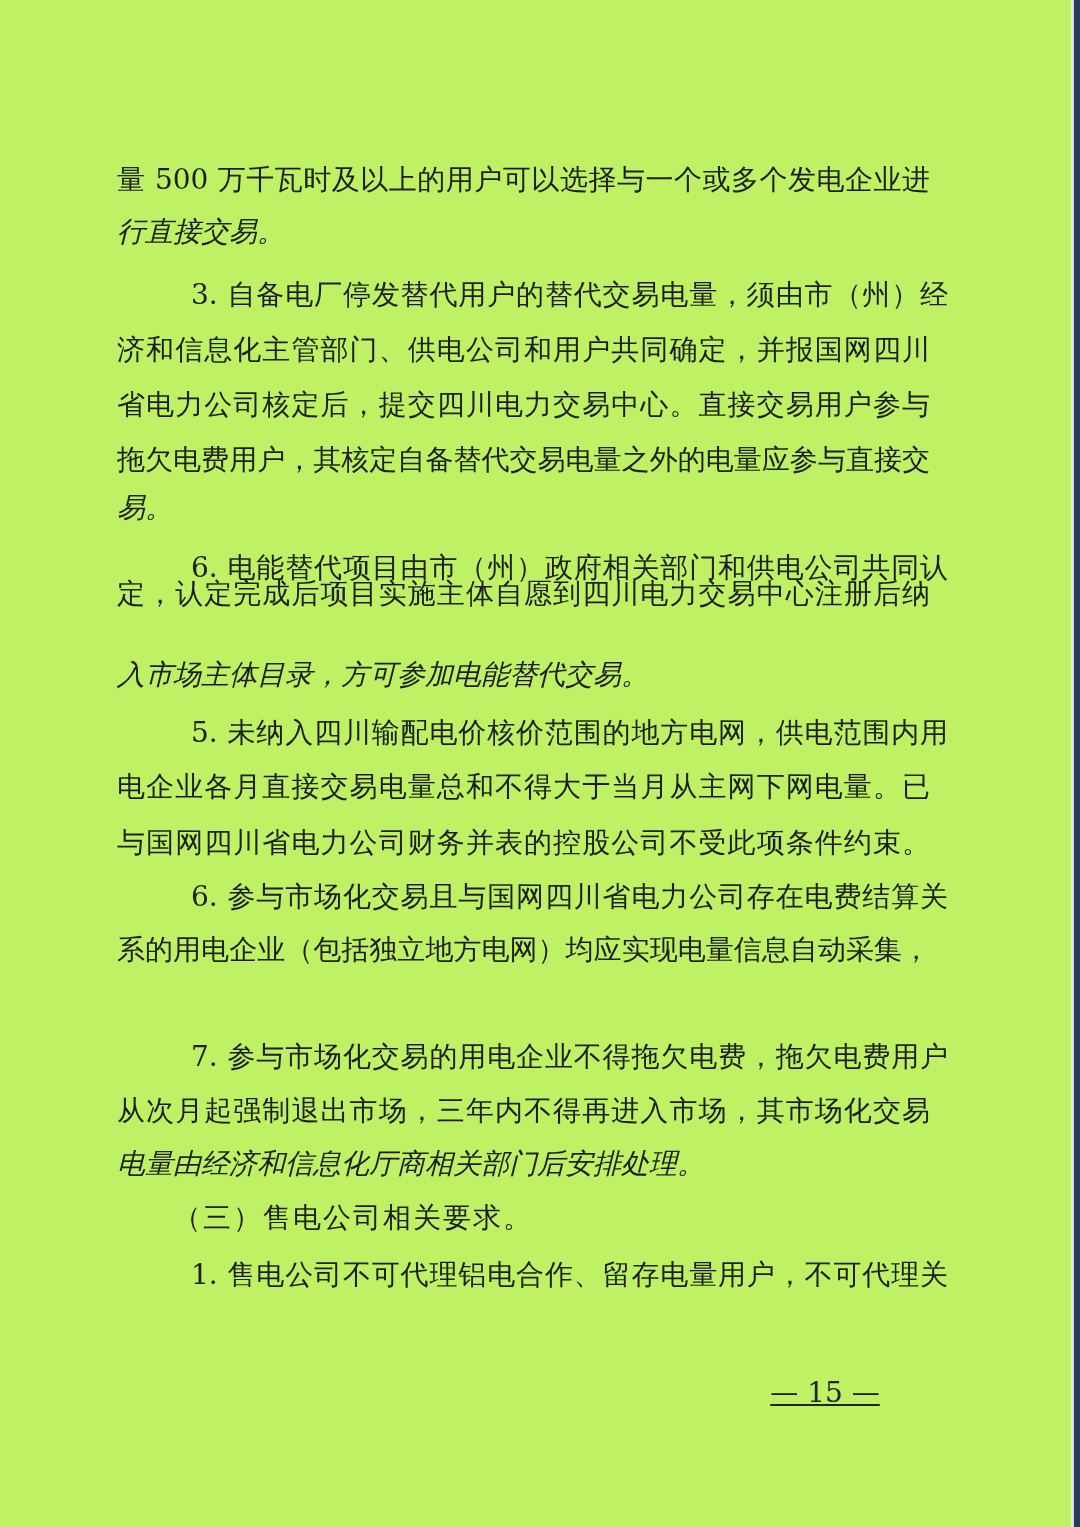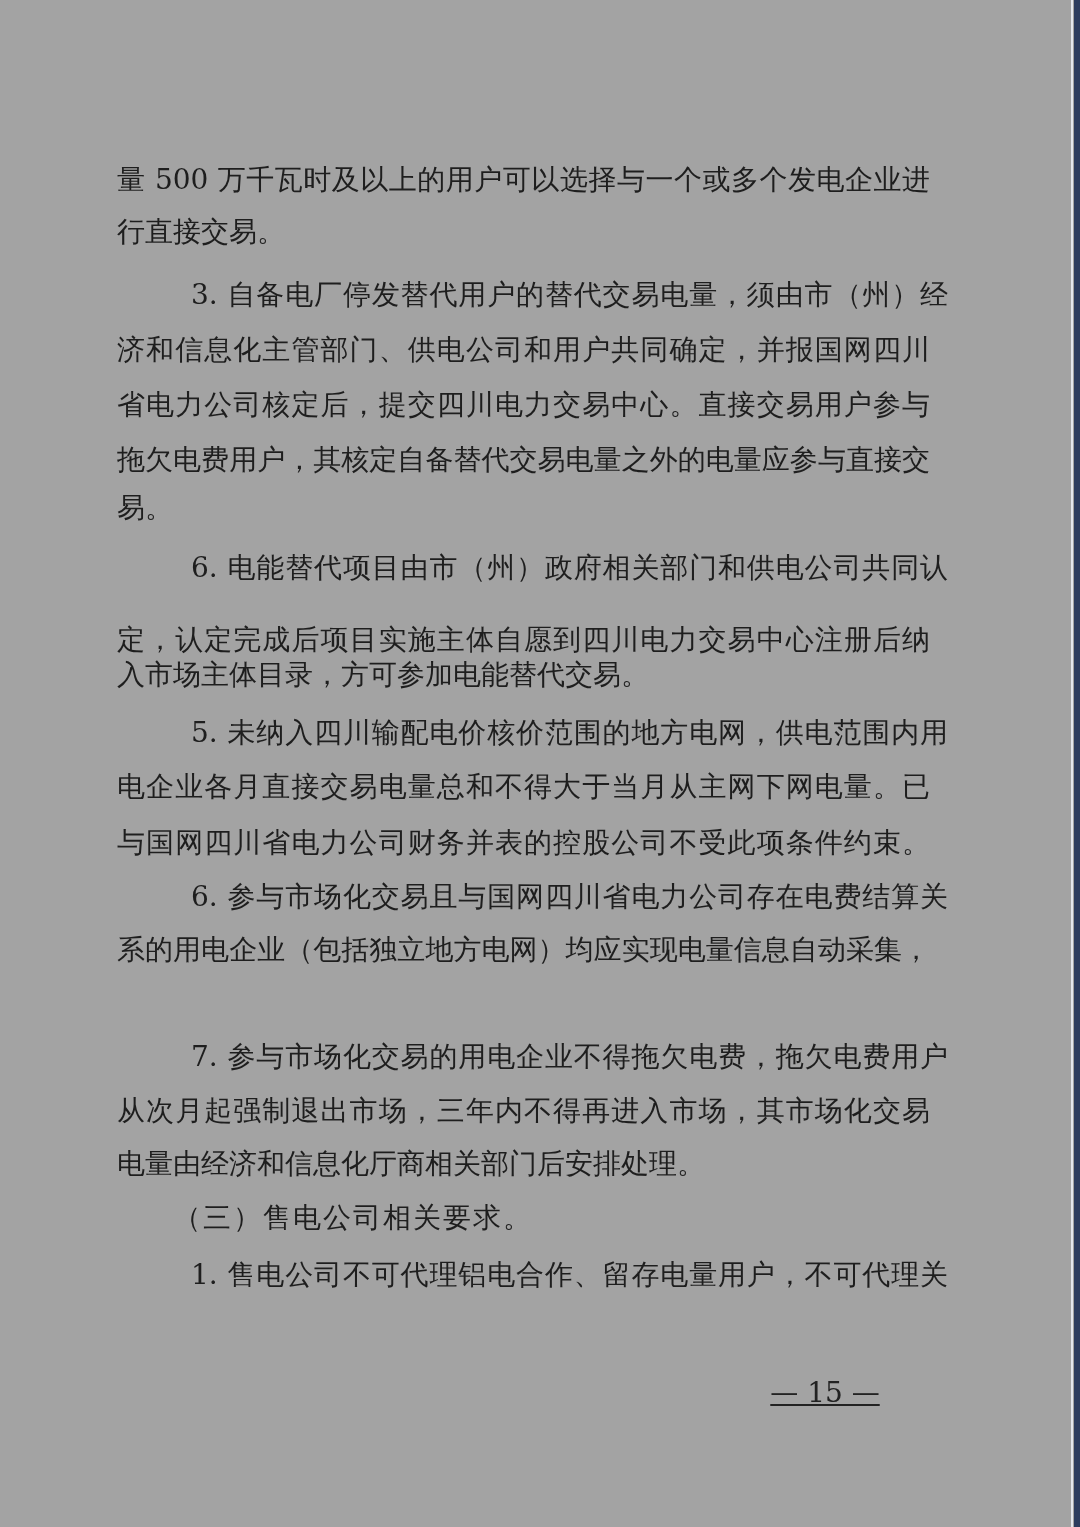--- a/index.html
+++ b/index.html
@@ -13,21 +13,21 @@
     position: relative;
     overflow: hidden;
     font-family: "DejaVu Serif", "Liberation Serif", serif;
     color: #1e1e1e;
   }
   .page {
     position: absolute;
     left: 0; top: 0;
     width: 1080px;
     height: 1527px;
-    background: #a3a3a3;
+    background: #bef264;
   }
   .edge-shadow {
     position: absolute;
     top: 0;
     right: 7px;
     width: 2px;
     height: 1527px;
     background: #e3e6ec;
   }
   .edge-border {
@@ -45,20 +45,21 @@
     height: 40px;
     line-height: 40px;
     font-size: 28px;
     white-space: nowrap;
     text-align: justify;
     text-align-last: justify;
     letter-spacing: 0;
   }
   .line.last {
     text-align-last: left;
+    font-style: italic;
   }
   .line.indent {
     left: 191px;
     width: 757px;
   }
   .line.heading {
     left: 173px;
     width: auto;
     text-align-last: left;
     letter-spacing: 2px;
@@ -85,21 +86,21 @@
   <div class="line" style="top:160px">量 500 万千瓦时及以上的用户可以选择与一个或多个发电企业进</div>
   <div class="line last" style="top:212px">行直接交易。</div>
 
   <div class="line indent" style="top:275px">3. 自备电厂停发替代用户的替代交易电量，须由市（州）经</div>
   <div class="line" style="top:385px">省电力公司核定后，提交四川电力交易中心。直接交易用户参与</div>
   <div class="line" style="top:330px">济和信息化主管部门、供电公司和用户共同确定，并报国网四川</div>
   <div class="line" style="top:440px">拖欠电费用户，其核定自备替代交易电量之外的电量应参与直接交</div>
   <div class="line last" style="top:488px">易。</div>
 
   <div class="line indent" style="top:548px">6. 电能替代项目由市（州）政府相关部门和供电公司共同认</div>
-  <div class="line" style="top:620px">定，认定完成后项目实施主体自愿到四川电力交易中心注册后纳</div>
+  <div class="line" style="top:574px">定，认定完成后项目实施主体自愿到四川电力交易中心注册后纳</div>
   <div class="line last" style="top:655px">入市场主体目录，方可参加电能替代交易。</div>
 
   <div class="line indent" style="top:713px">5. 未纳入四川输配电价核价范围的地方电网，供电范围内用</div>
   <div class="line" style="top:767px">电企业各月直接交易电量总和不得大于当月从主网下网电量。已</div>
   <div class="line" style="top:823px">与国网四川省电力公司财务并表的控股公司不受此项条件约束。</div>
 
   <div class="line indent" style="top:877px">6. 参与市场化交易且与国网四川省电力公司存在电费结算关</div>
   <div class="line" style="top:930px">系的用电企业（包括独立地方电网）均应实现电量信息自动采集，</div>
 
   <div class="line indent" style="top:1037px">7. 参与市场化交易的用电企业不得拖欠电费，拖欠电费用户</div>

